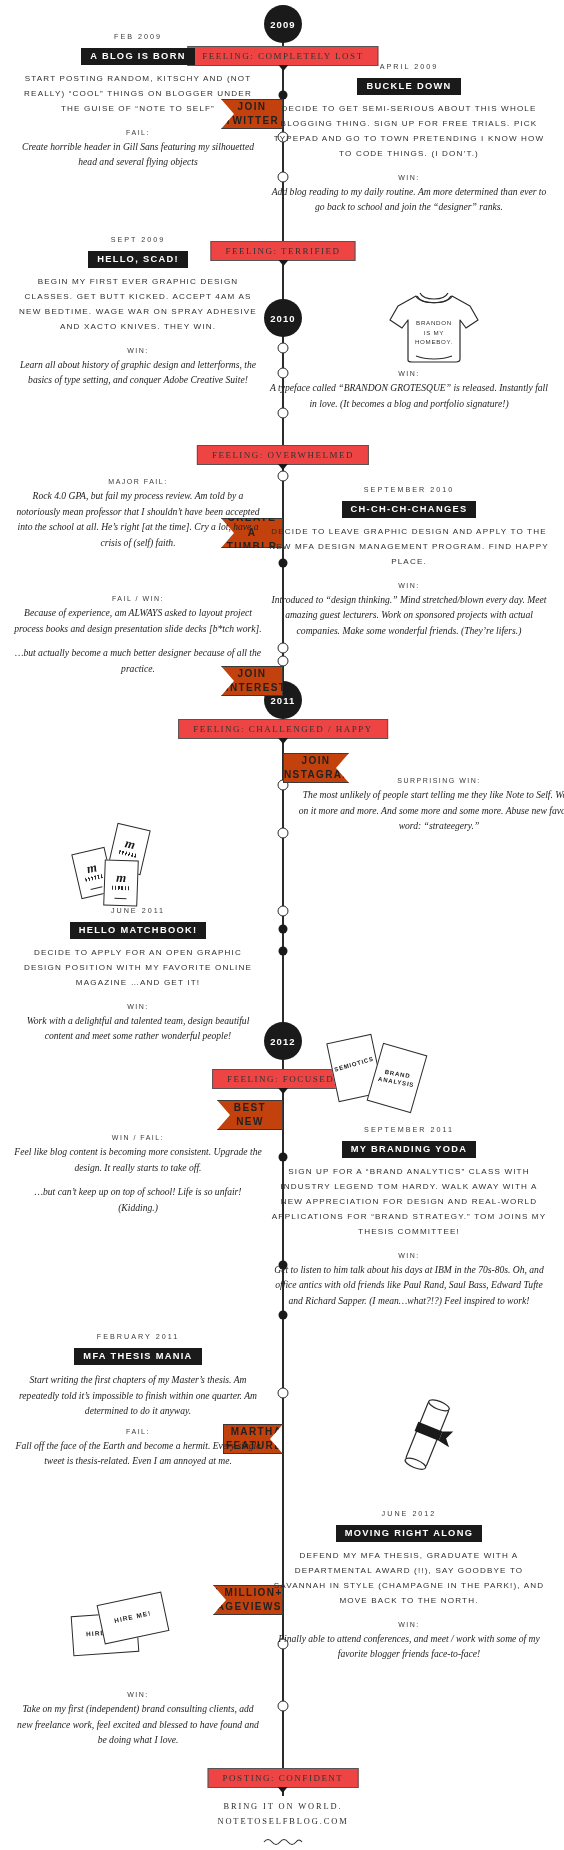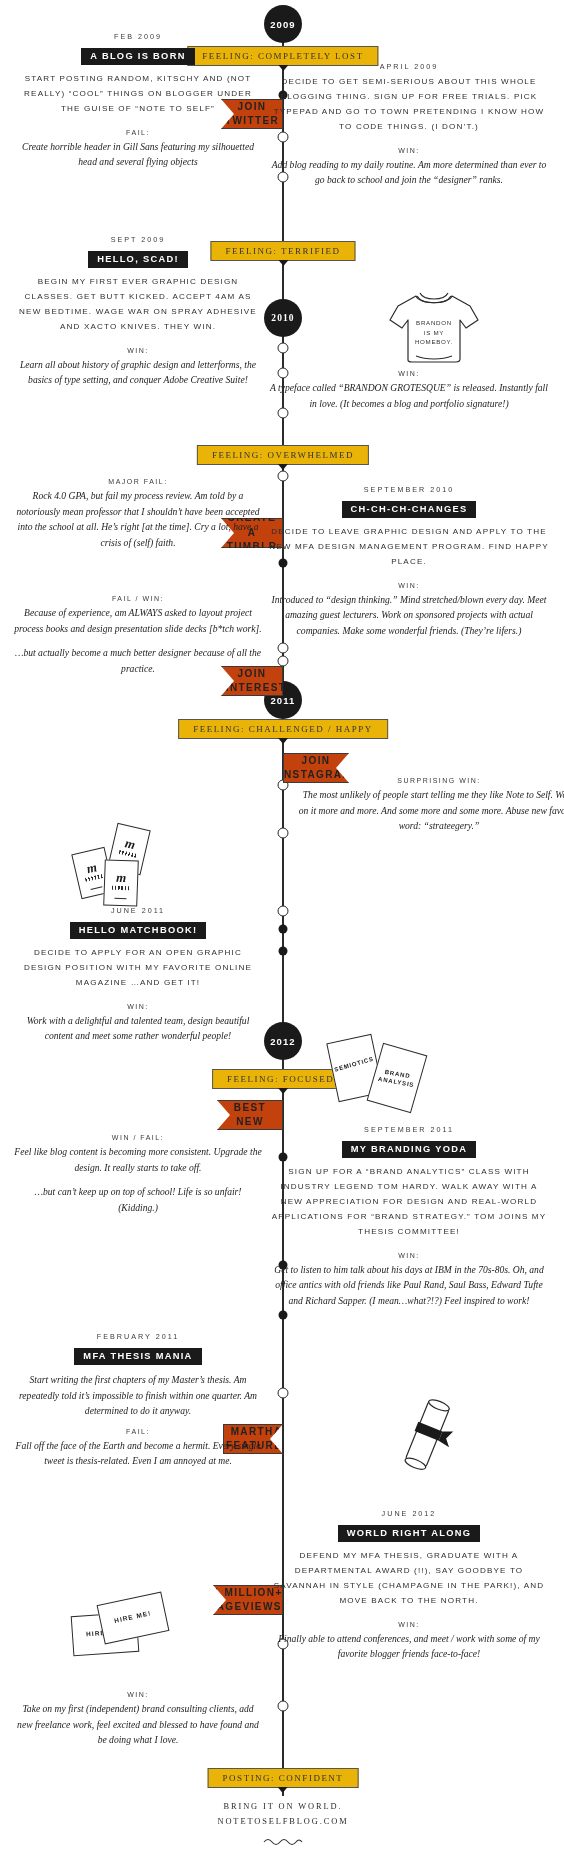--- a/index.html
+++ b/index.html
@@ -26,21 +26,21 @@
   .year{
     position:absolute;left:283px;transform:translate(-50%,-50%);
     width:38px;height:38px;border-radius:50%;background:#1a1a1a;
     color:#ffffff;display:flex;align-items:center;justify-content:center;
     font-size:9.5px;font-weight:bold;letter-spacing:1.1px;
   }
 
   
   .feeling{
     position:absolute;transform:translateX(-50%);left:283px;
-    border:1.3px solid #555;background:#eab308;
+    border:1.3px solid #555;background:#ef4444;
     padding:4px 14px;font-family:"Liberation Serif", serif;
     font-size:9px;letter-spacing:1.5px;color:#333;white-space:nowrap;
   }
   .feeling::after{
     content:"";position:absolute;left:50%;bottom:-6px;margin-left:-5px;
     border-left:5px solid transparent;border-right:5px solid transparent;
     border-top:6px solid #1a1a1a;
   }
 
   
@@ -157,21 +157,21 @@
       <div class="node-solid" style="top: 95px;"></div>
       <div class="node-solid" style="top: 563px;"></div>
       <div class="node-solid" style="top: 929px;"></div>
       <div class="node-solid" style="top: 951px;"></div>
       <div class="node-solid" style="top: 1157px;"></div>
       <div class="node-solid" style="top: 1265px;"></div>
       <div class="node-solid" style="top: 1315px;"></div>
     </div>
   <div id="layer-years">
       <div class="year" style="top: 24px;">2009</div>
-      <div class="year" style="top: 318px; font-family: Liberation Serif, serif;">2010</div>
+      <div class="year" style="top: 318px;">2010</div>
       <div class="year" style="top: 700px;">2011</div>
       <div class="year" style="top: 1041px;">2012</div>
     </div>
   <div id="layer-feelings">
       <div class="feeling" style="top: 46px;">FEELING: COMPLETELY LOST</div>
       <div class="feeling" style="top: 241px;">FEELING: TERRIFIED</div>
       <div class="feeling" style="top: 445px;">FEELING: OVERWHELMED</div>
       <div class="feeling" style="top: 719px;">FEELING: CHALLENGED / HAPPY</div>
       <div class="feeling" style="top: 1069px;">FEELING: FOCUSED!</div>
       <div class="feeling" style="top: 1768px;">POSTING: CONFIDENT</div>
@@ -195,20 +195,21 @@
   <div id="layer-entries">
       <div class="block blk-l" style="top: 32px; left: 14px; width: 248px; text-align: center;">
         <div class="date">FEB 2009</div>
         <div><div class="tag">A BLOG IS BORN</div></div>
         <div class="caps">START POSTING RANDOM, KITSCHY AND (NOT REALLY) “COOL” THINGS ON BLOGGER UNDER THE GUISE OF “NOTE TO SELF”</div>
         <div class="lbl">FAIL:</div>
         <div class="ital">Create horrible header in Gill Sans featuring my silhouetted head and several flying objects</div>
       </div>
       <div class="block blk-r" style="top: 62px; left: 268px; width: 282px; text-align: center;">
         <div class="date">APRIL 2009</div>
+        <div><div class="tag">BUCKLE DOWN</div></div>
         <div class="caps">DECIDE TO GET SEMI-SERIOUS ABOUT THIS WHOLE BLOGGING THING. SIGN UP FOR FREE TRIALS. PICK TYPEPAD AND GO TO TOWN PRETENDING I KNOW HOW TO CODE THINGS. (I DON’T.)</div>
         <div class="lbl">WIN:</div>
         <div class="ital">Add blog reading to my daily routine. Am more determined than ever to go back to school and join the “designer” ranks.</div>
       </div>
       <div class="block blk-l" style="top: 235px; left: 14px; width: 248px; text-align: center;">
         <div class="date">SEPT 2009</div>
         <div><div class="tag">HELLO, SCAD!</div></div>
         <div class="caps">BEGIN MY FIRST EVER GRAPHIC DESIGN CLASSES. GET BUTT KICKED. ACCEPT 4AM AS NEW  BEDTIME. WAGE WAR ON SPRAY ADHESIVE AND XACTO KNIVES. THEY WIN.</div>
         <div class="lbl">WIN:</div>
         <div class="ital">Learn all about history of graphic design and letterforms, the basics of type setting, and conquer Adobe Creative Suite!</div>
@@ -260,21 +261,21 @@
       </div>
       <div class="block blk-l" style="top: 1332px; left: 14px; width: 248px; text-align: center;">
         <div class="date">FEBRUARY 2011</div>
         <div><div class="tag">MFA THESIS MANIA</div></div>
         <div class="ital">Start writing the first chapters of my Master’s thesis. Am repeatedly told it’s impossible to finish within one quarter. Am determined to do it anyway.</div>
         <div class="lbl tight">FAIL:</div>
         <div class="ital">Fall off the face of the Earth and become a hermit. Every single tweet is thesis-related. Even I am annoyed at me.</div>
       </div>
       <div class="block blk-r" style="top: 1509px; left: 268px; width: 282px; text-align: center;">
         <div class="date">JUNE 2012</div>
-        <div><div class="tag">WORLD RIGHT ALONG</div></div>
+        <div><div class="tag">MOVING RIGHT ALONG</div></div>
         <div class="caps">DEFEND MY MFA THESIS, GRADUATE WITH A DEPARTMENTAL AWARD (!!), SAY GOODBYE TO SAVANNAH IN STYLE (CHAMPAGNE IN THE PARK!), AND MOVE BACK TO THE NORTH.</div>
         <div class="lbl">WIN:</div>
         <div class="ital">Finally able to attend conferences, and meet / work with some of my favorite blogger friends face-to-face!</div>
       </div>
       <div class="block blk-l" style="top: 1679px; left: 14px; width: 248px; text-align: center;">
         <div class="lbl">WIN:</div>
         <div class="ital">Take on my first (independent) brand consulting clients, add new freelance work, feel excited and blessed to have found and be doing what I love.</div>
       </div>
     </div>
 

